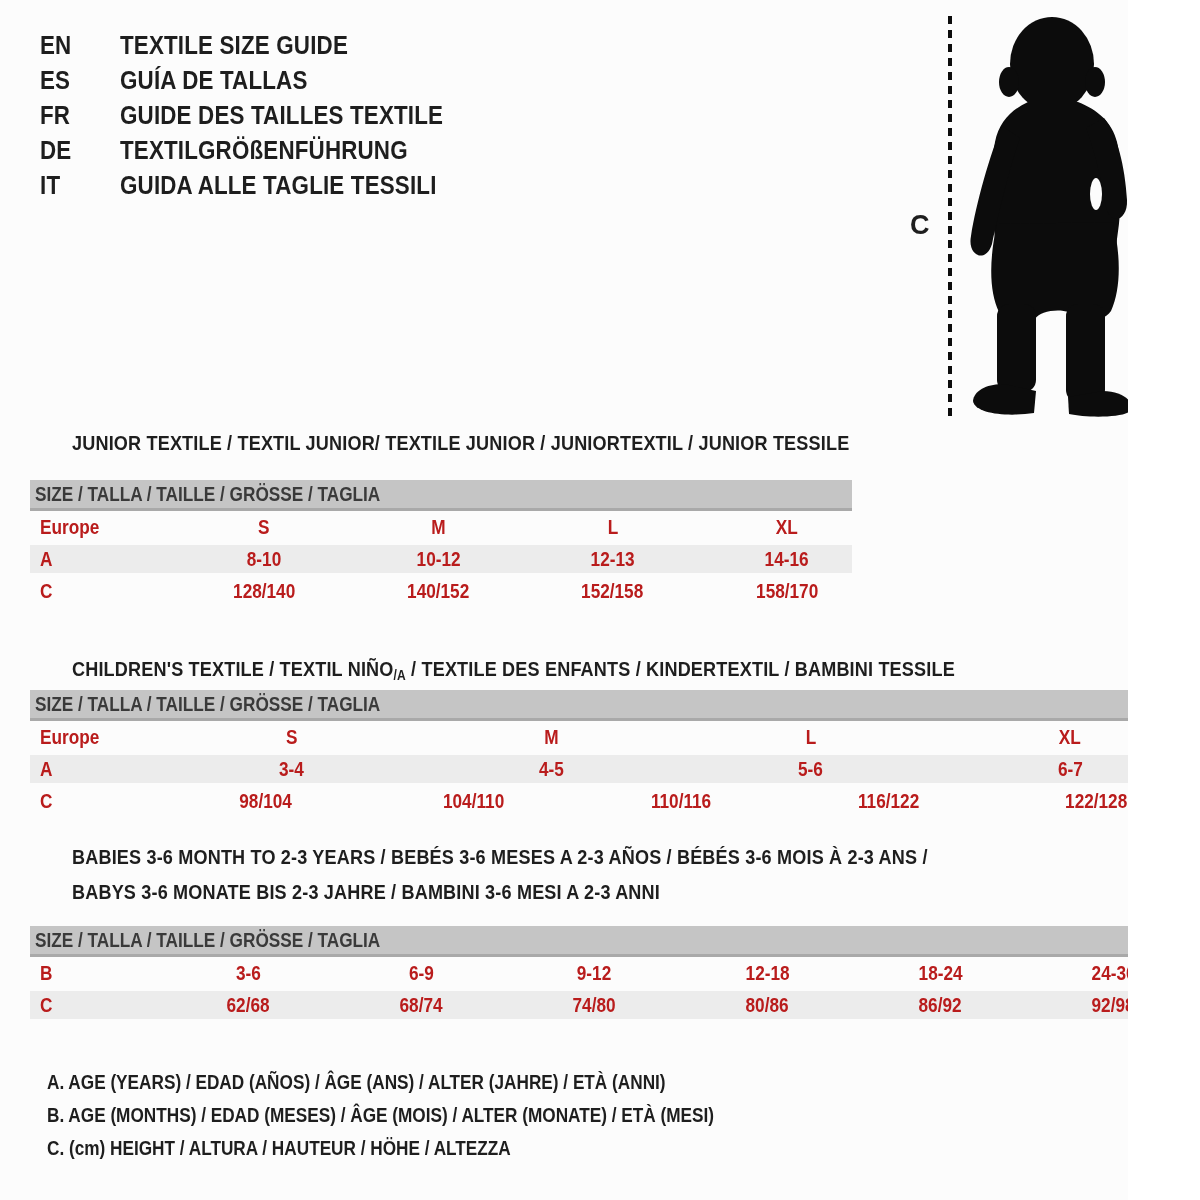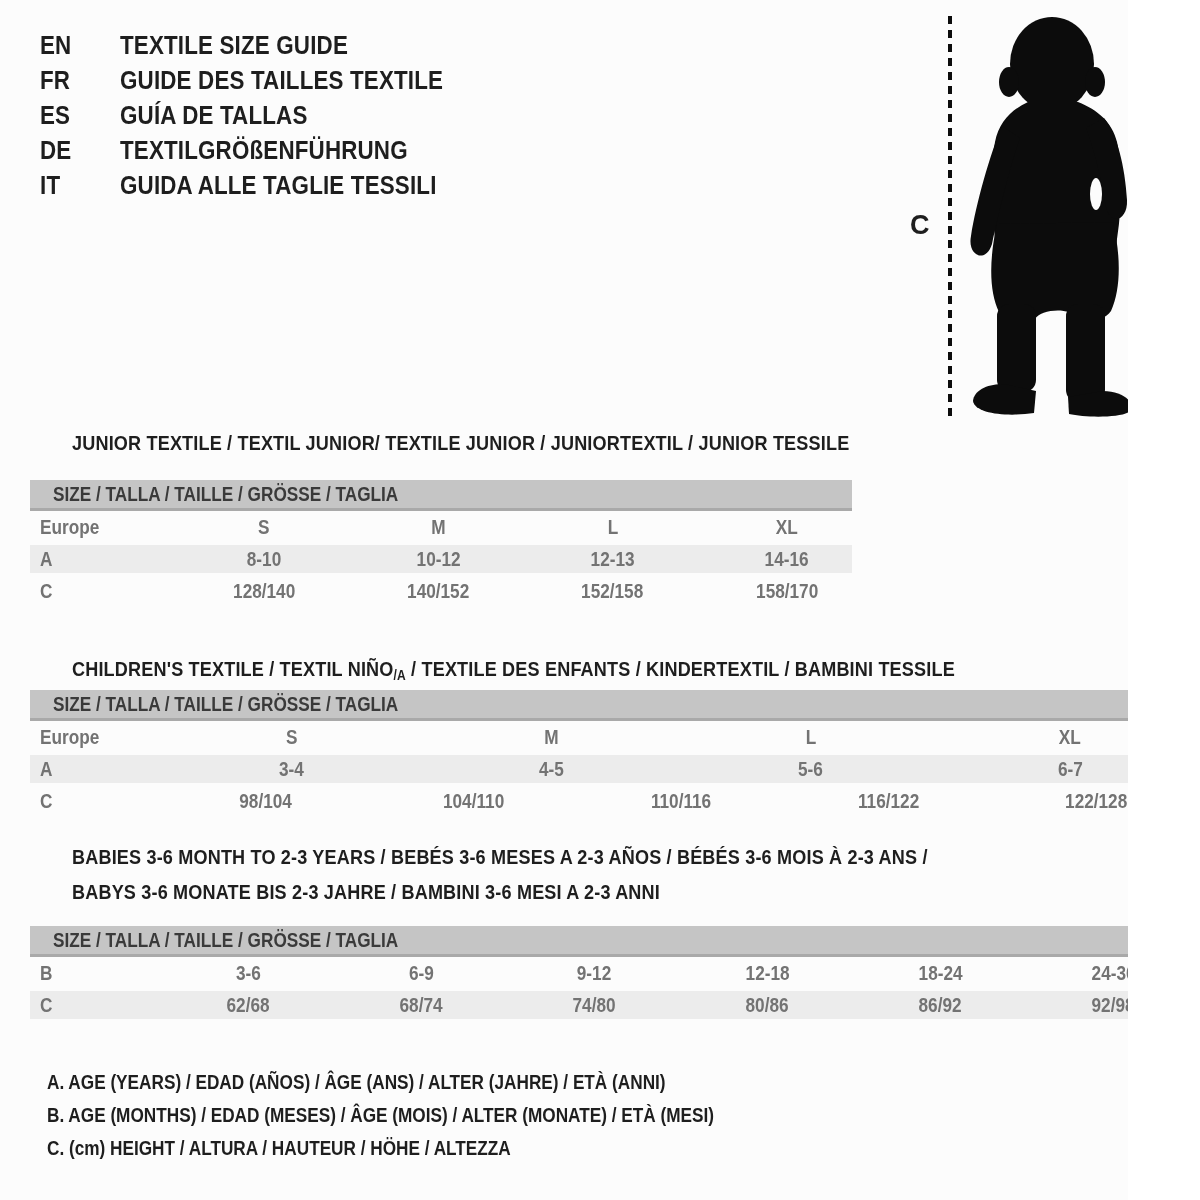--- a/index.html
+++ b/index.html
@@ -27,25 +27,25 @@
   .c-label { position:absolute; left:910px; top:210px; font-size:27px; }
   .baby-svg { position:absolute; left:966px; top:14px; }
 
   
   .section-title { position:absolute; left:40px; font-size:21px; letter-spacing:.2px;margin-left:32px; }
   .sub-a { font-size:14px; vertical-align:-4px; }
 
   
   .tbl { position:absolute; left:30px; }
   .size-bar {
-    height:31px; line-height:29px; padding-left:23px; box-sizing:border-box;
+    height:31px; line-height:29px; padding-left:5px; box-sizing:border-box;
     background:var(--bar-bg,#c5c5c5); border-bottom:3px solid #a9a9a9;
     font-size:20px; color:var(--bar-text,#3a3a3a);
   }
-  .trow { display:flex; height:32px; line-height:32px; font-size:20px; color:#737373;gap:44px; }
+  .trow { display:flex; height:32px; line-height:32px; font-size:20px; color:#b91c1c;gap:44px; }
   .trow.shaded {
     background:var(--row-shaded,#ececec); box-sizing:border-box;
     border-top:2px solid var(--page-bg,#fcfcfc); border-bottom:2px solid var(--page-bg,#fcfcfc);
     line-height:28px;
   }
   .tlabel { padding-left:10px; box-sizing:border-box; }
   .tbl-junior { width:822px; }
   .tbl-wide   { width:1148px; }
   .tbl-junior .tlabel { width:125px; }
   .tbl-wide   .tlabel { width:110px; }
@@ -58,24 +58,24 @@
 </head>
 <body>
 
 <div class="page">
 
   <div class="lang-list">
     <div class="lang-row">
       <span class="lang-code"><span class="ct">EN</span></span><span class="ct">TEXTILE SIZE GUIDE</span>
     </div>
     <div class="lang-row">
-      <span class="lang-code"><span class="ct">FR</span></span><span class="ct">GUIDE DES TAILLES TEXTILE</span>
+      <span class="lang-code"><span class="ct">ES</span></span><span class="ct">GUÍA DE TALLAS</span>
     </div>
     <div class="lang-row">
-      <span class="lang-code"><span class="ct">ES</span></span><span class="ct">GUÍA DE TALLAS</span>
+      <span class="lang-code"><span class="ct">FR</span></span><span class="ct">GUIDE DES TAILLES TEXTILE</span>
     </div>
     <div class="lang-row">
       <span class="lang-code"><span class="ct">DE</span></span><span class="ct">TEXTILGRÖßENFÜHRUNG</span>
     </div>
     <div class="lang-row">
       <span class="lang-code"><span class="ct">IT</span></span><span class="ct">GUIDA ALLE TAGLIE TESSILI</span>
     </div>
   </div>
 
   <div class="dash-line"></div>

